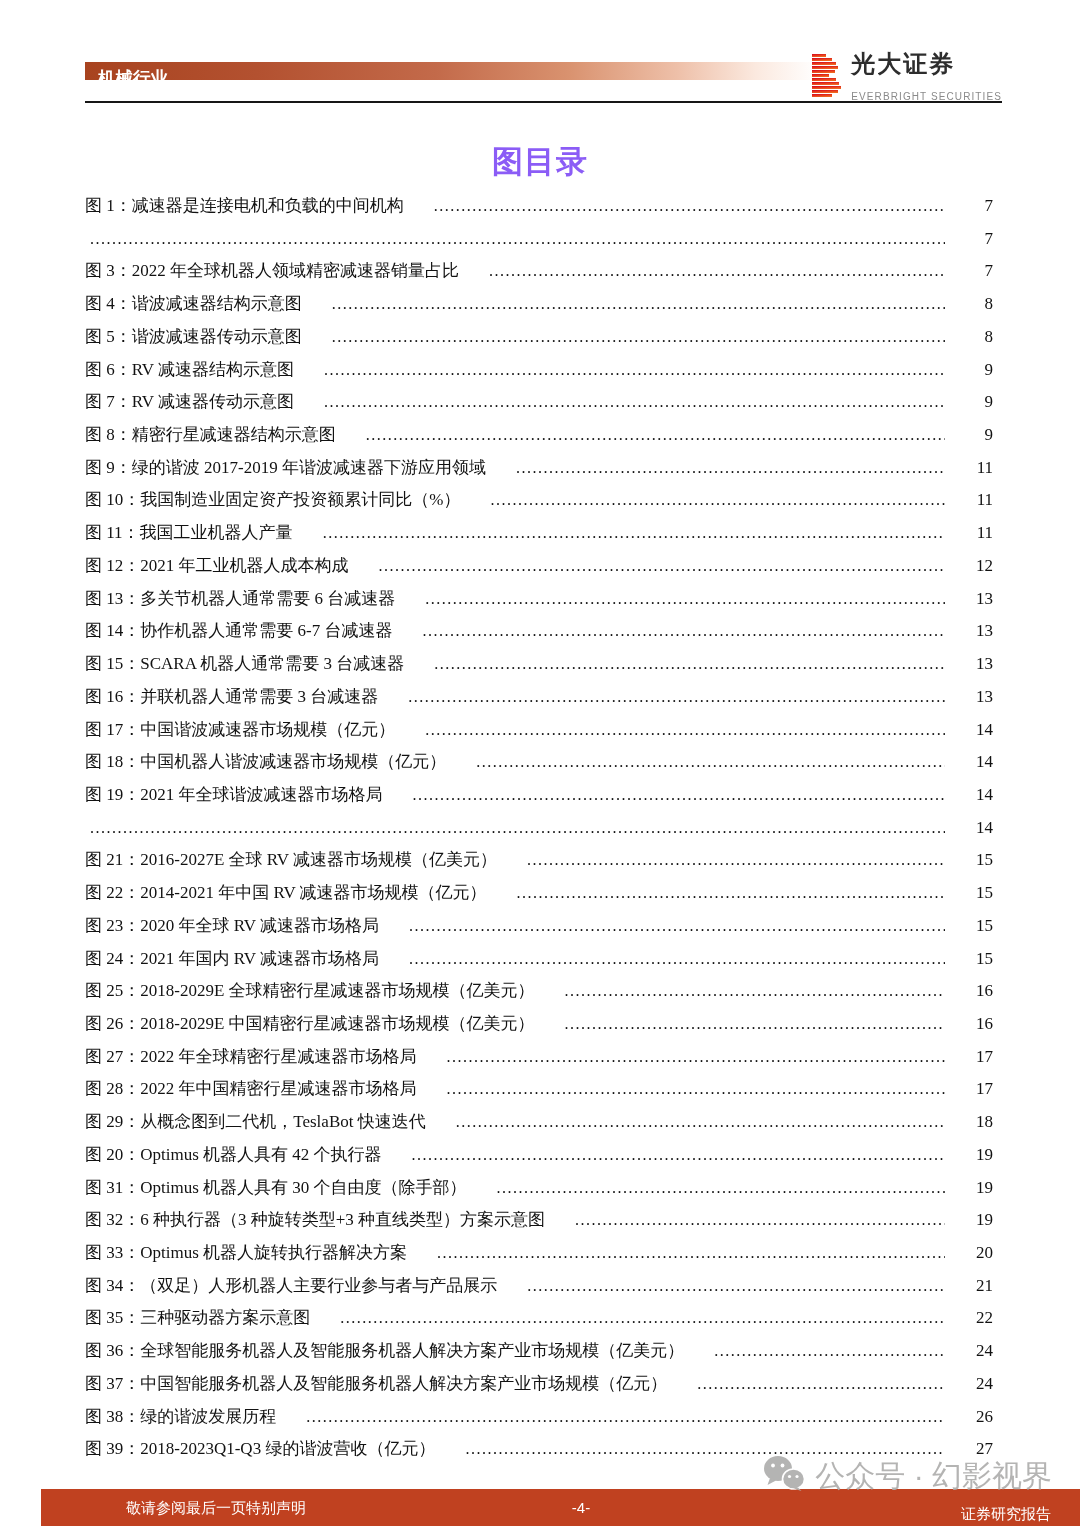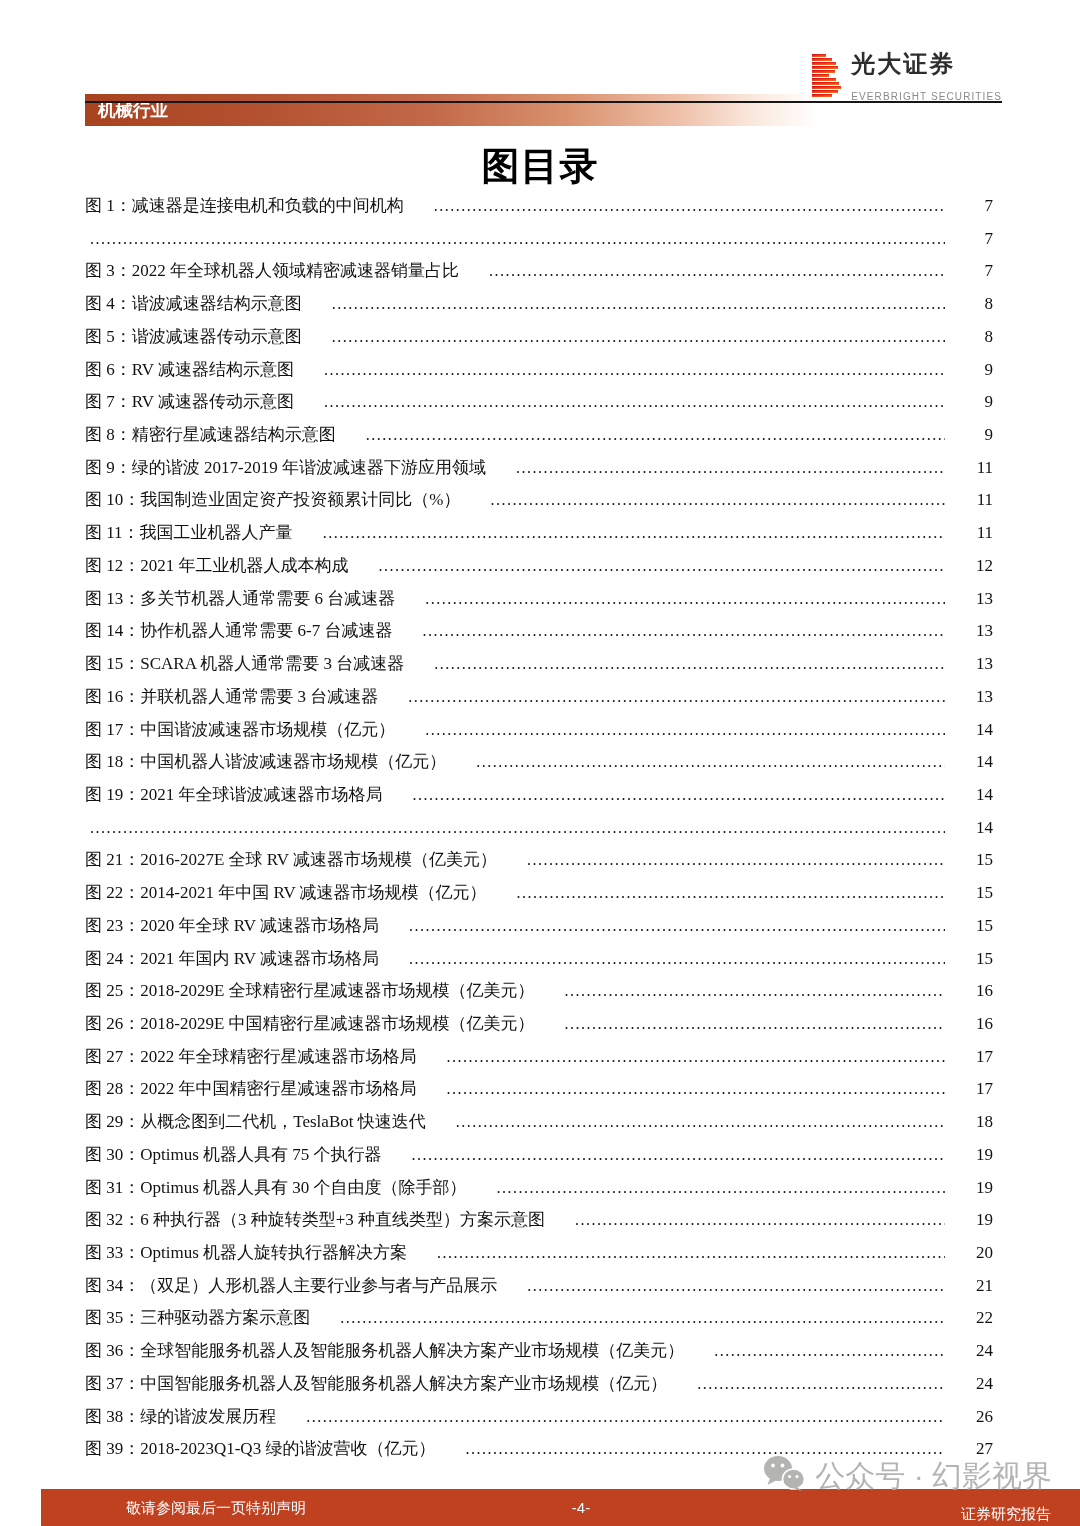--- a/index.html
+++ b/index.html
@@ -1,33 +1,33 @@
 <!DOCTYPE html>
 <html><head>
 <meta charset="utf-8">
 <style>
   html,body{margin:0;padding:0;}
   body{width:1080px;height:1526px;position:relative;background:#ffffff;overflow:hidden;
        font-family:"Liberation Serif","DejaVu Serif",serif;-webkit-font-smoothing:antialiased;}
   .page{position:absolute;inset:0;}
 
   
-  .header-band{position:absolute;left:85px;top:62px;width:780px;height:32px;
-    background:linear-gradient(to right,#a8431f 0%,#b35130 22%,#c36a4a 45%,#d9926f 62%,#eec0a9 76%,#fbe9df 86%,#ffffff 94%);margin-top:32px;}
+  .header-band{position:absolute;left:85px;top:62px;width:780px;height:18px;
+    background:linear-gradient(to right,#a8431f 0%,#b35130 22%,#c36a4a 45%,#d9926f 62%,#eec0a9 76%,#fbe9df 86%,#ffffff 94%);}
   .header-band-label{display:block;line-height:33px;padding-left:13px;color:#ffffff;
     font-family:"Liberation Sans","DejaVu Sans",sans-serif;font-size:17.5px;font-weight:bold;}
   .header-rule{position:absolute;left:85px;top:101px;width:917px;height:2px;background:#161616;}
   .brand{position:absolute;top:52px;right:78px;display:flex;align-items:flex-end;gap:9px;}
   .brand-text{display:flex;flex-direction:column;line-height:1;}
   .brand-cn{font-family:"Liberation Sans","DejaVu Sans",sans-serif;font-size:24px;font-weight:bold;color:#2d2d2d;letter-spacing:2px;}
   .brand-en{font-family:"Liberation Sans","DejaVu Sans",sans-serif;font-size:10px;color:#8a8a8a;letter-spacing:1.1px;margin-top:16px;}
 
   
   .page-title{position:absolute;top:141px;left:0;width:100%;text-align:center;margin:0;
-    font-family:"Liberation Sans","DejaVu Sans",sans-serif;font-size:38px;font-weight:bold;color:#000000;letter-spacing:1px;}
+    font-family:"Liberation Sans","DejaVu Sans",sans-serif;font-size:31px;font-weight:bold;color:#8b5cf6;letter-spacing:1px;}
 
   
   .toc{position:absolute;left:85px;right:87px;top:190px;}
   .toc-row{display:flex;align-items:baseline;height:32.72px;line-height:32.72px;font-size:17px;color:#121212;gap:25px;}
   .toc-label{white-space:nowrap;}
   .toc-dots{flex:1;overflow:hidden;white-space:nowrap;margin:0 3px 0 5px;letter-spacing:1.5px;font-size:16px;color:#121212;}
   .toc-dots::after{content:"......................................................................................................................................................................................................................................................................";}
   .toc-page{white-space:nowrap;min-width:20px;text-align:right;}
 
   
@@ -251,21 +251,21 @@
       <span class="toc-page">17</span>
     </div>
 
     <div class="toc-row">
       <span class="toc-label">图 29：从概念图到二代机，TeslaBot 快速迭代</span>
       <span class="toc-dots"></span>
       <span class="toc-page">18</span>
     </div>
 
     <div class="toc-row">
-      <span class="toc-label">图 30：Optimus 机器人具有 75 个执行器</span>
+      <span class="toc-label">图 20：Optimus 机器人具有 42 个执行器</span>
       <span class="toc-dots"></span>
       <span class="toc-page">19</span>
     </div>
 
     <div class="toc-row">
       <span class="toc-label">图 31：Optimus 机器人具有 30 个自由度（除手部）</span>
       <span class="toc-dots"></span>
       <span class="toc-page">19</span>
     </div>
 

